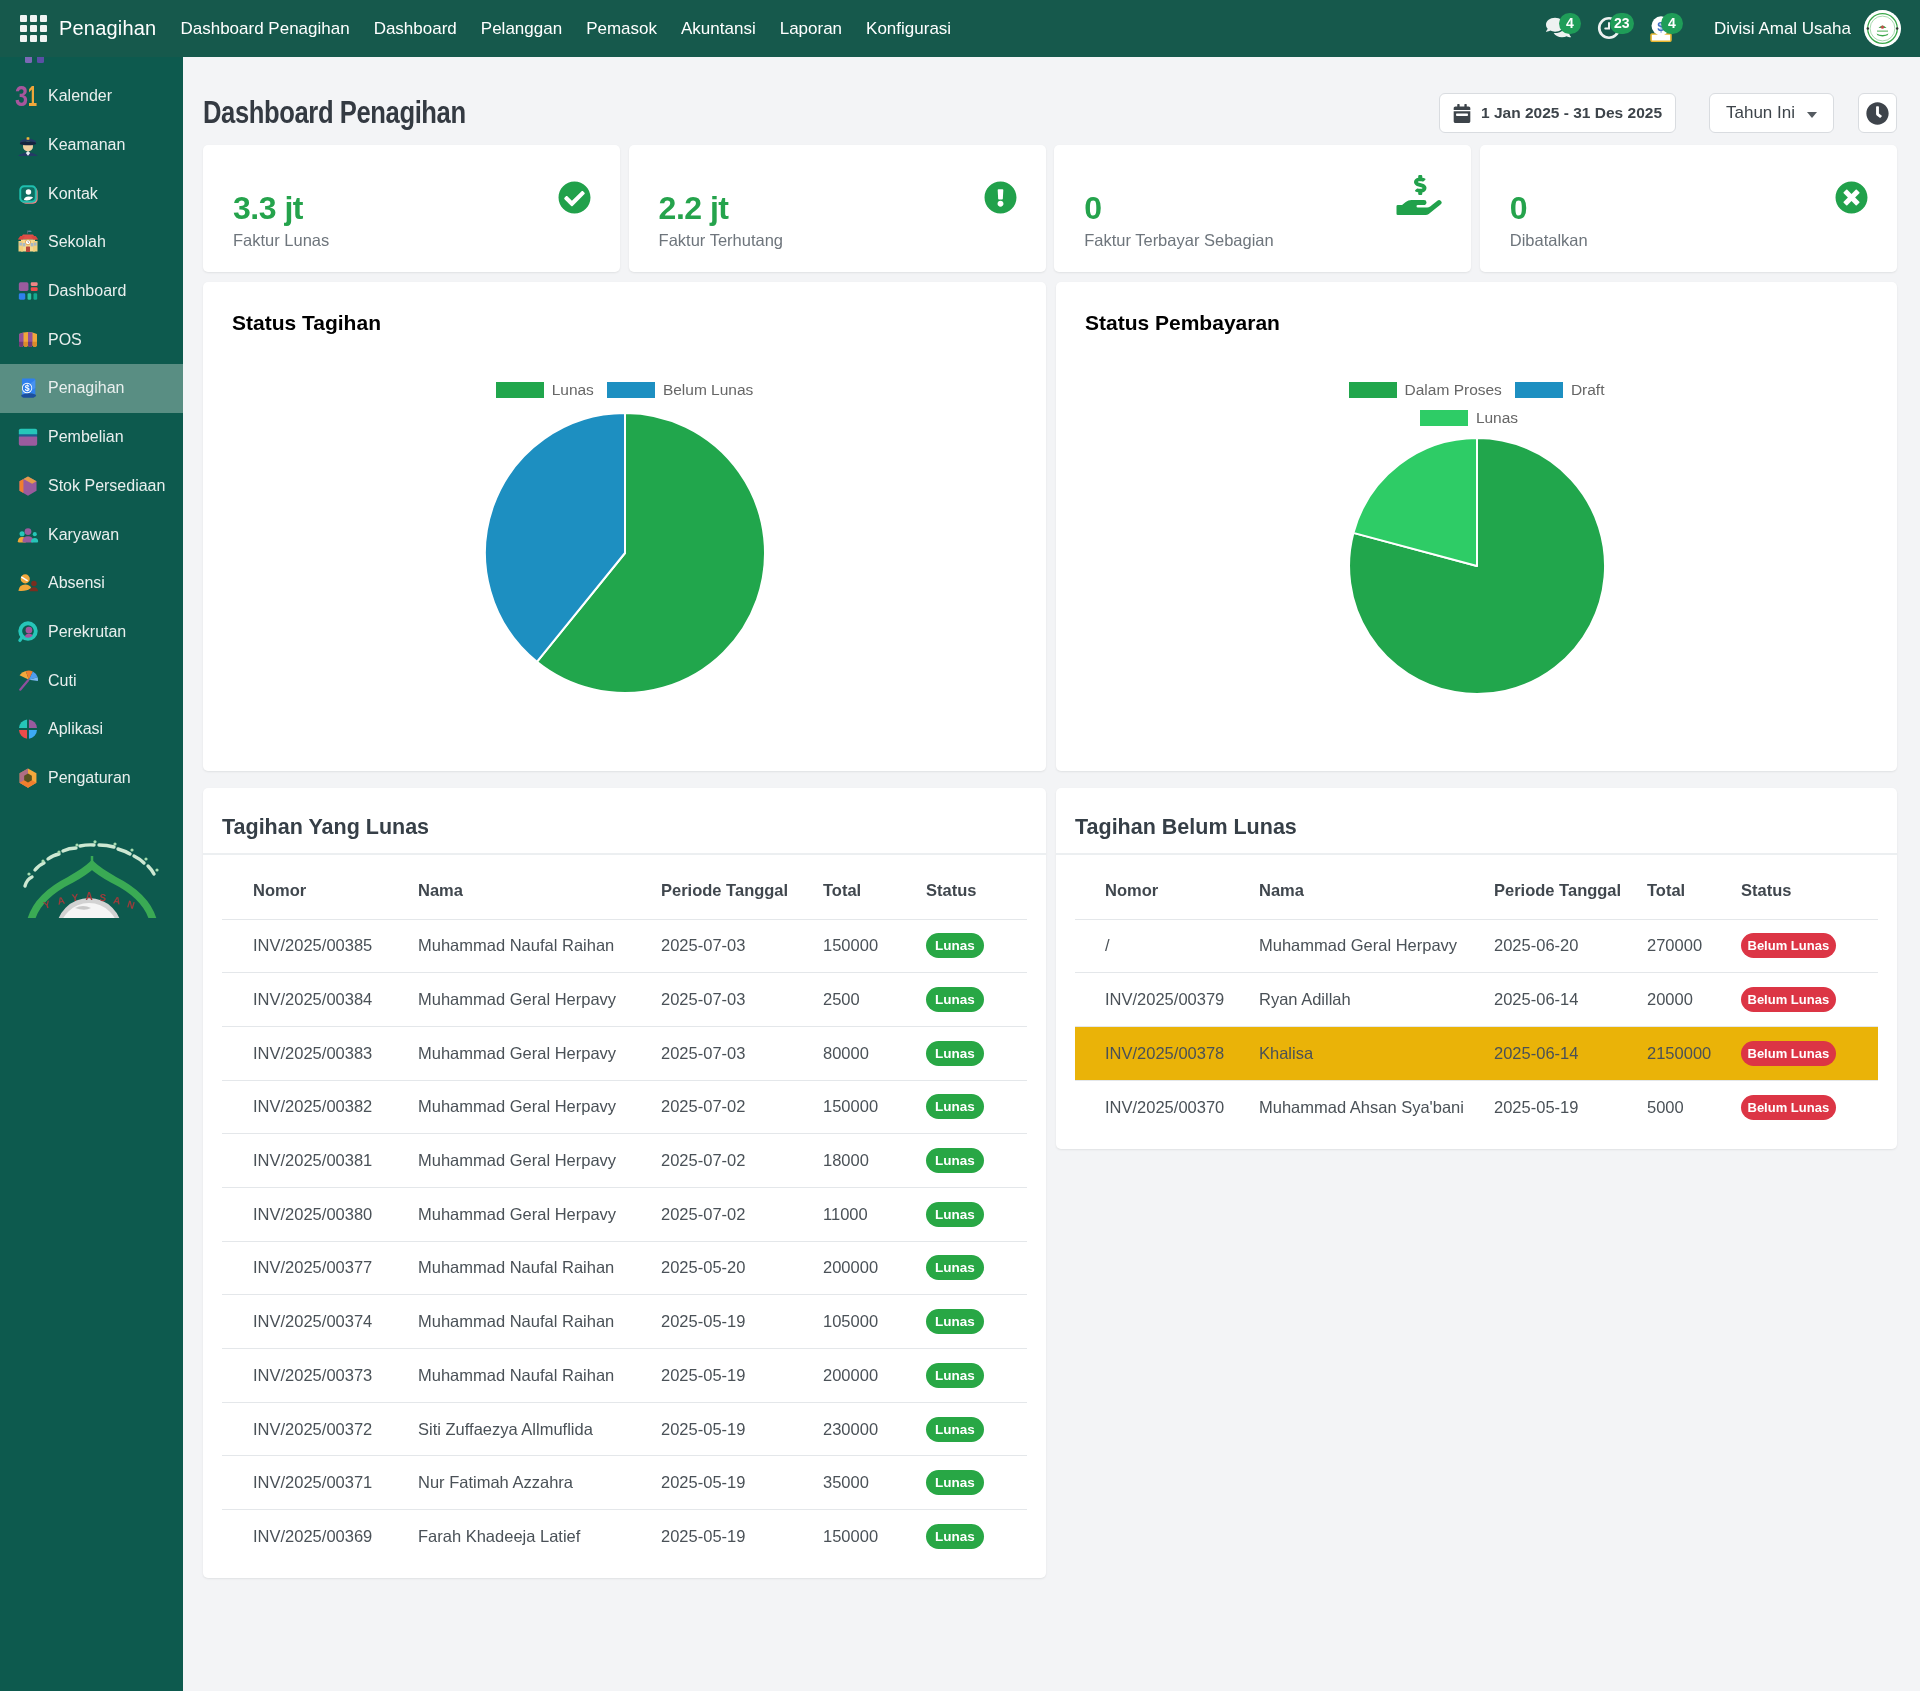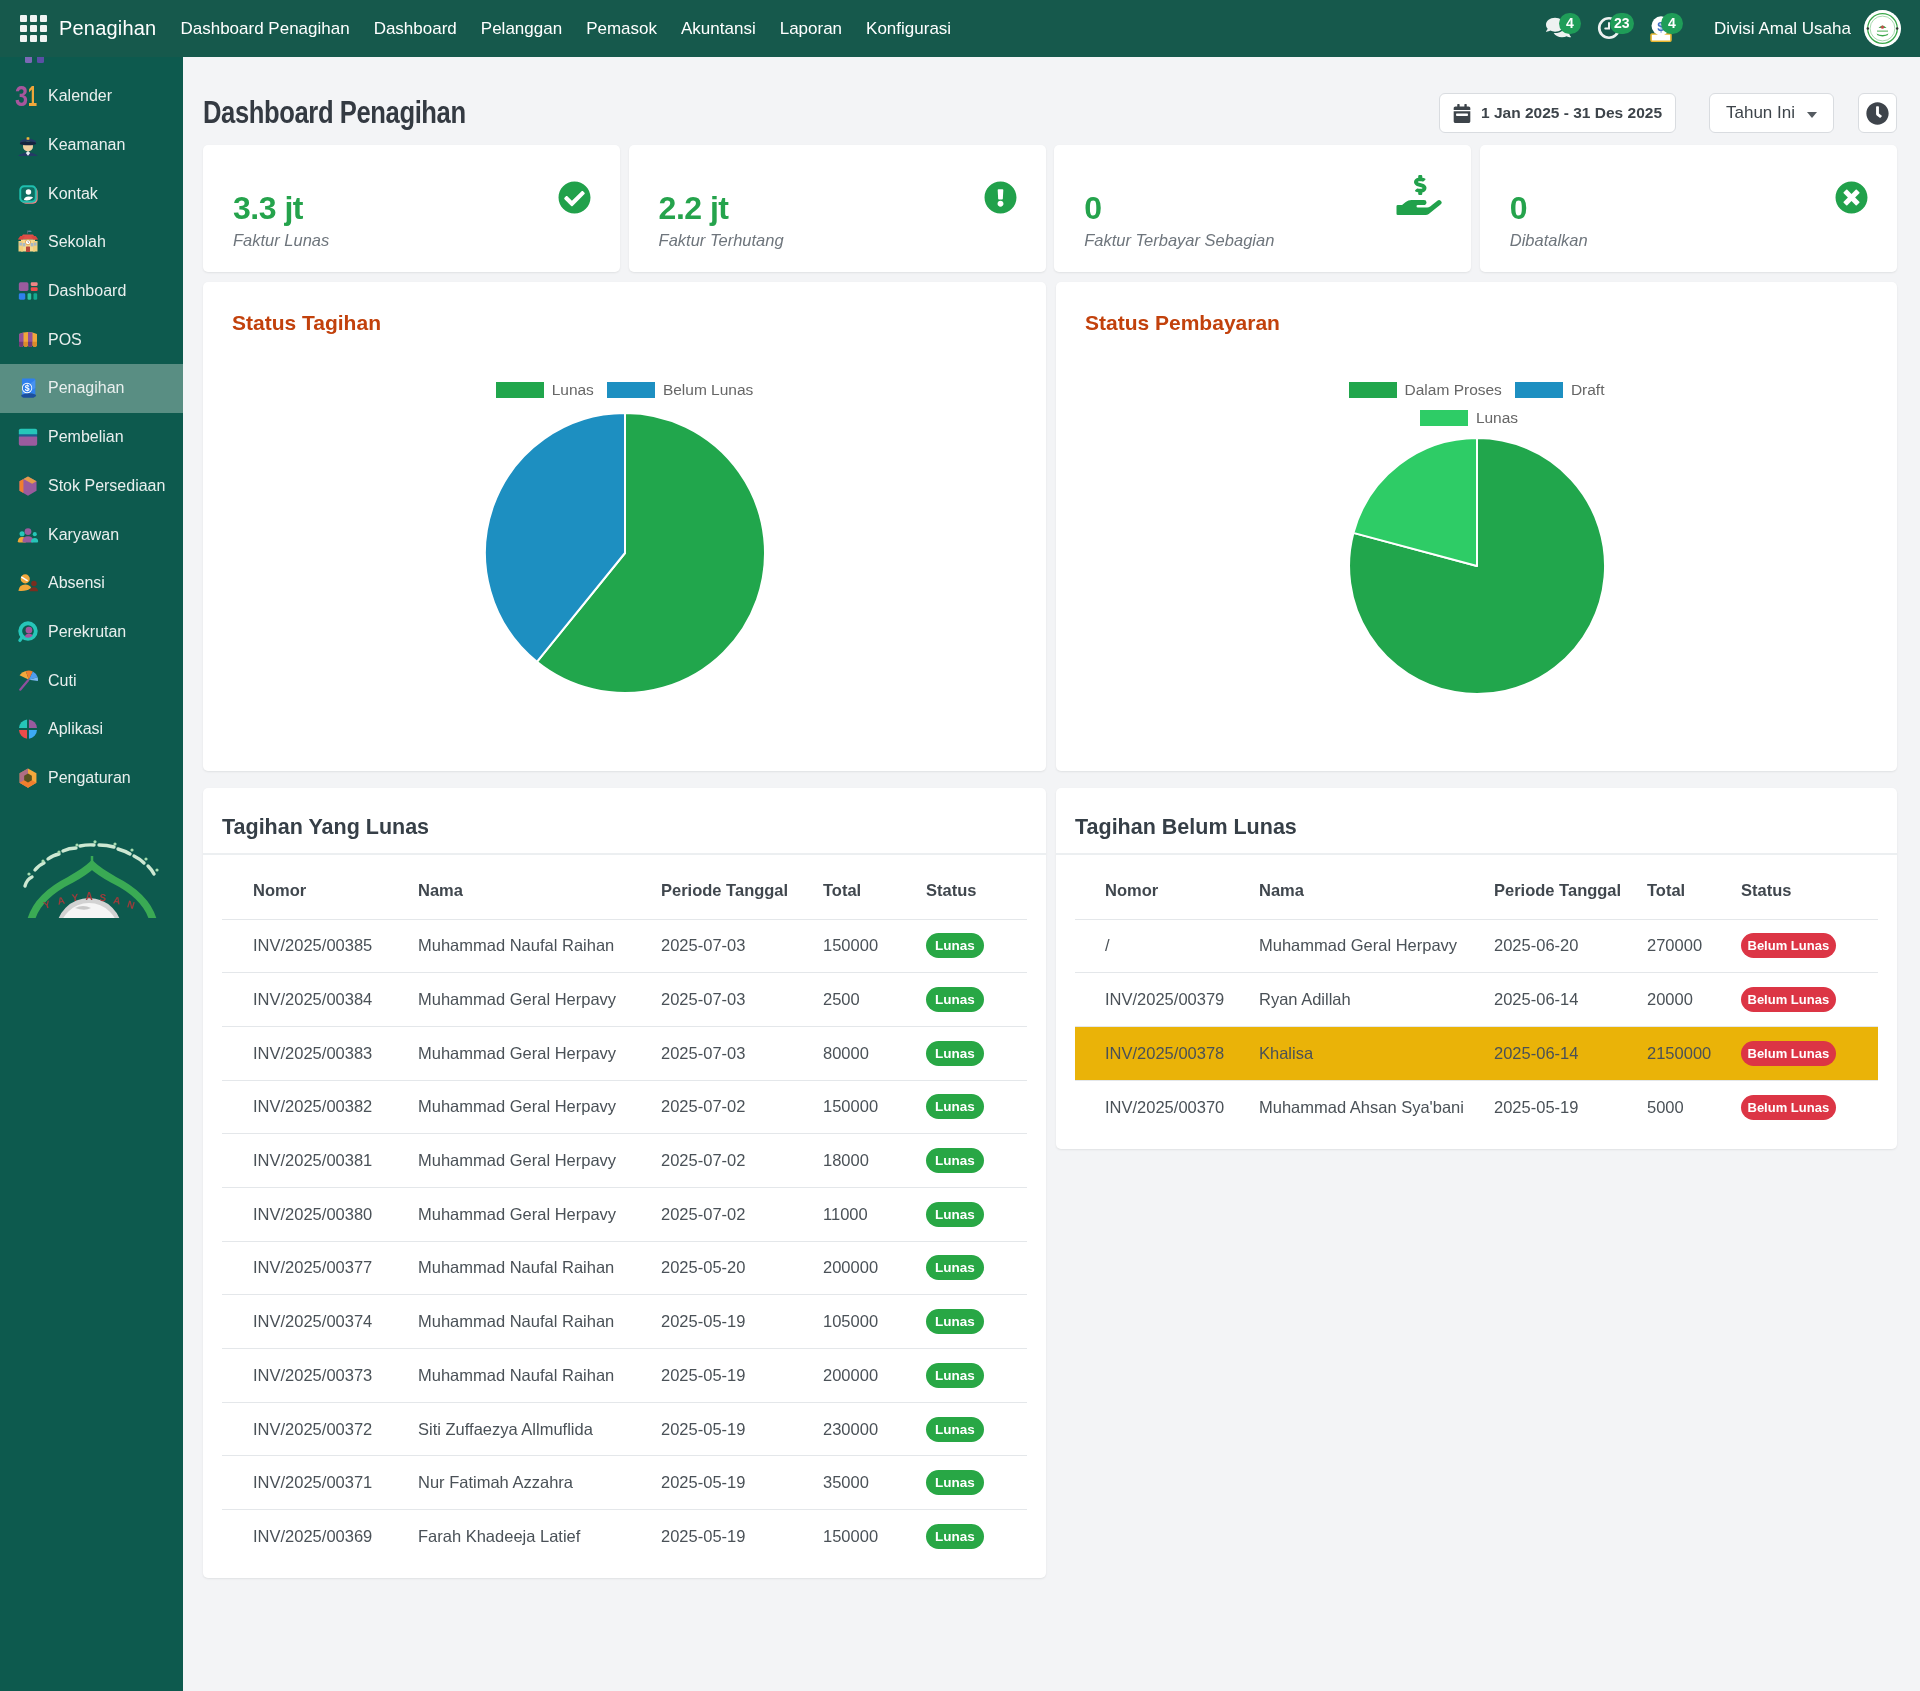--- a/index.html
+++ b/index.html
@@ -32,26 +32,26 @@
 .controls { margin-left:auto; display:flex; }
 .btn { background:#fff; border:1px solid #d9dce0; border-radius:6px; height:40px; display:flex; align-items:center; color:#3d444a; font-size:17px;margin-left:12px; }
 .btn-date { padding:0 13px; font-weight:700; font-size:15.5px; margin-right:21px; }
 .btn-year { padding:0 16px; margin-right:12px; }
 .btn-clock { width:39px; justify-content:center; }
 .caret { display:inline-block; width:0; height:0; border-left:5px solid transparent; border-right:5px solid transparent; border-top:6px solid #555b61; margin-left:12px; margin-top:3px; }
 
 .statrow { display:flex; gap:8.3px; margin-bottom:10px; }
 .stat { background:#fff; width:418.2px; height:127px; border-radius:5px; box-shadow:0 1px 2px rgba(60,64,67,.1); position:relative; padding:29px 30px; }
 .stat .num { font-size:32px; font-weight:700; color:#25a34c; letter-spacing:-0.5px; line-height:36px; margin-top:16px; }
-.stat .lbl { position:absolute; left:30px; top:86px; font-size:16.5px; color:#6e757c;font-style:italic; }
+.stat .lbl { position:absolute; left:30px; top:86px; font-size:16.5px; color:#6e757c; }
 .stat .sicon2 { position:absolute; right:29px; top:36px; }
 
 .chartrow { display:flex; gap:10px; margin-bottom:17px; }
 .chartcard { background:#fff; border-radius:5px; box-shadow:0 1px 2px rgba(60,64,67,.1); height:489px; position:relative; }
-.chartcard h3 { position:absolute; left:29px; top:29px; font-size:21px; color:#c2410c; font-weight:700; }
+.chartcard h3 { position:absolute; left:29px; top:29px; font-size:21px; color:#000000; font-weight:700; }
 .cc1 { width:843px; }
 .cc2 { width:841px; }
 .legend { position:absolute; width:100%; display:flex; justify-content:center; align-items:center; font-size:15.5px; color:#666; }
 .lg1 { top:99px; }
 .lg2 { top:127px; padding-right:15px; }
 .sw { width:48px; height:16px; margin-right:8px; }
 
 .tablerow { display:flex; gap:10px; align-items:flex-start; }
 .tcard { background:#fff; border-radius:5px; box-shadow:0 1px 2px rgba(60,64,67,.1); position:relative; }
 .tc1 { width:843px; }

